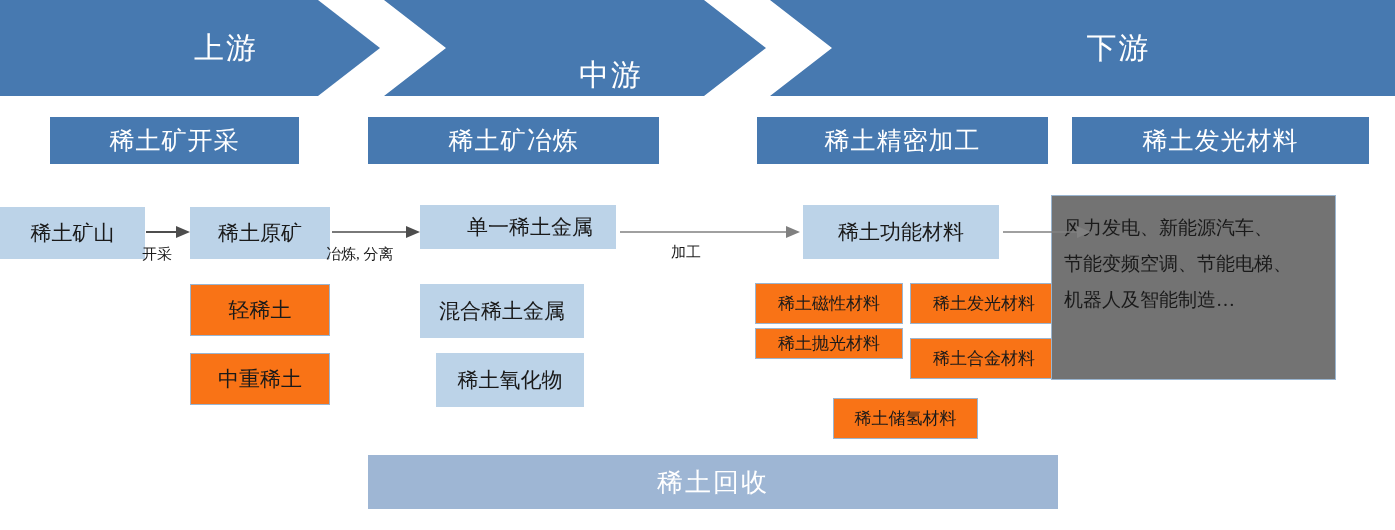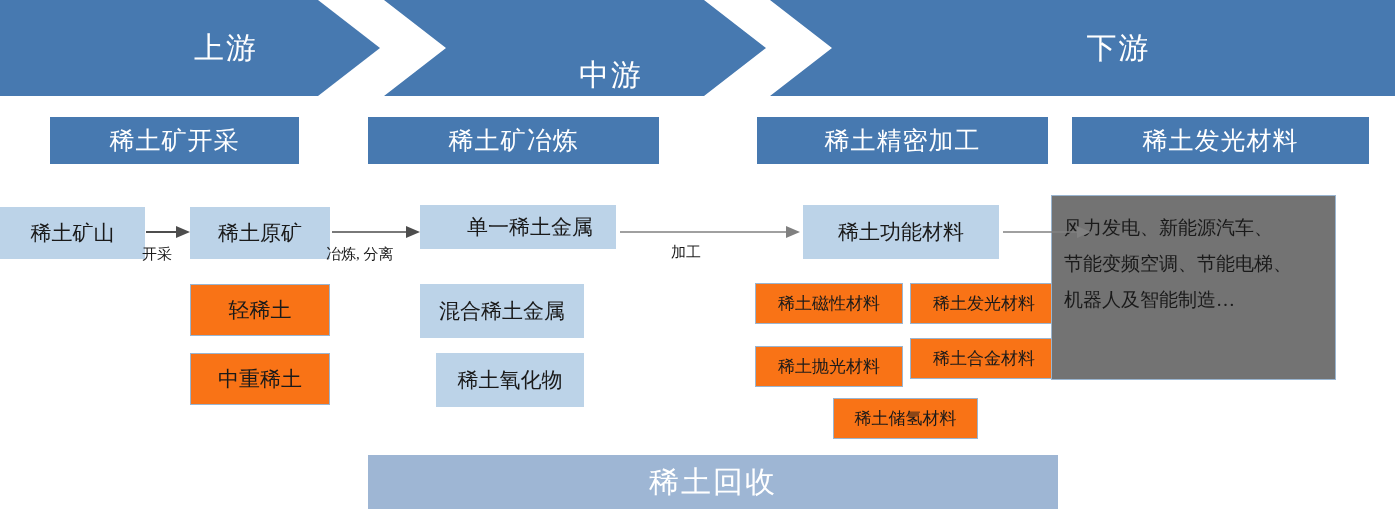--- a/index.html
+++ b/index.html
@@ -101,21 +101,21 @@
 
   
   #n-single   { left: 420px; top: 205px; width: 196px; height: 44px; padding-left: 24px; }
   #n-mixed    { left: 420px; top: 284px; width: 164px; height: 54px; }
   #n-oxide    { left: 436px; top: 353px; width: 148px; height: 54px; }
 
   
   #n-func     { left: 803px; top: 205px; width: 196px; height: 54px; }
   #n-mag      { left: 755px; top: 283px; width: 148px; height: 41px; }
   #n-lum      { left: 910px; top: 283px; width: 148px; height: 41px; }
-  #n-pol      { left: 755px; top: 346px; width: 148px; height: 41px; }
+  #n-pol      { left: 755px; top: 328px; width: 148px; height: 31px; }
   #n-alloy    { left: 910px; top: 338px; width: 148px; height: 41px; }
   #n-hyd      { left: 833px; top: 398px; width: 145px; height: 41px; }
 
   
   #n-app {
     position: absolute;
     left: 1051px; top: 195px; width: 285px; height: 185px;
     background: #737373;
     border: 1px solid #9ab5d0;
     box-sizing: border-box;
@@ -124,21 +124,21 @@
     line-height: 36px;
     color: #1a1a1a;
   }
 
   
   #n-recycle {
     position: absolute;
     left: 368px; top: 455px; width: 690px; height: 54px;
     background: #9eb6d4;
     display: flex; align-items: center; justify-content: center;
-    color: #ffffff; font-size: 30px; letter-spacing: 2px;
+    color: #ffffff; font-size: 26px; letter-spacing: 2px;
   }
 
   
   .arrow { position: absolute; }
   .arrow svg { display: block; }
   .arrow-label {
     position: absolute;
     font-size: 15px;
     color: #1a1a1a;
     white-space: nowrap;

